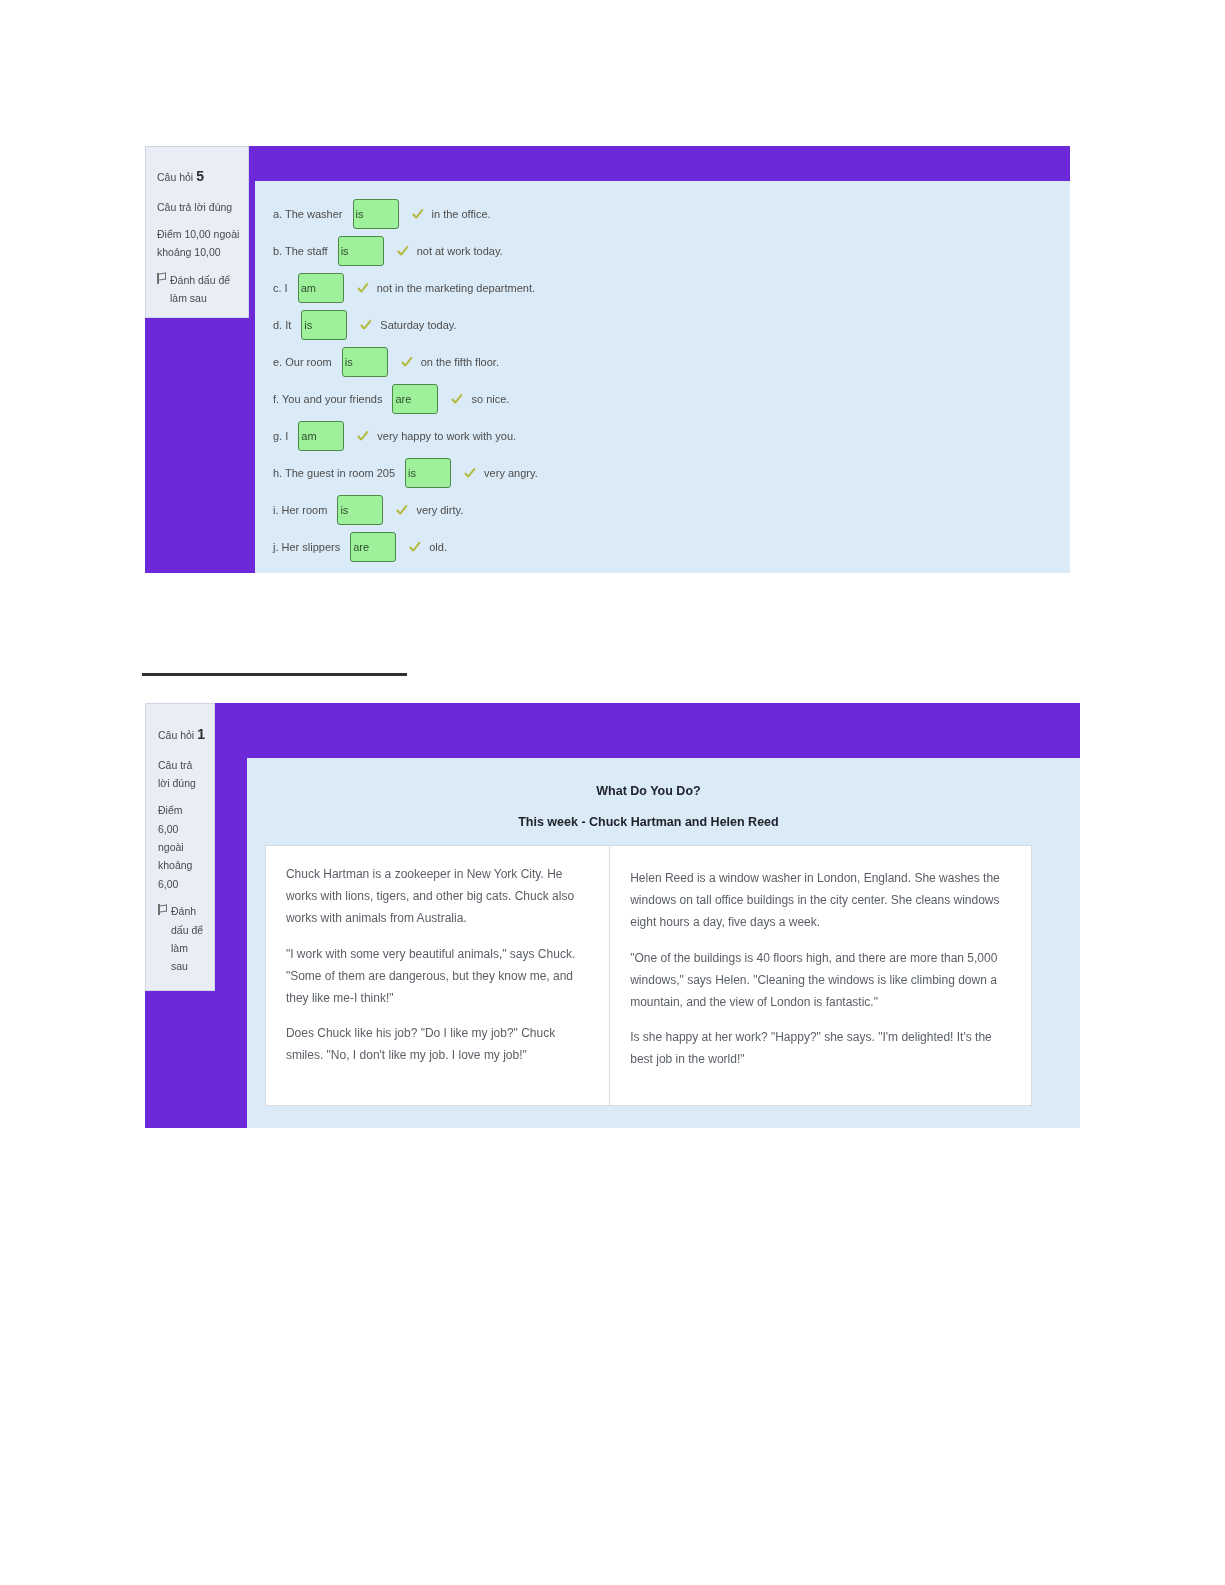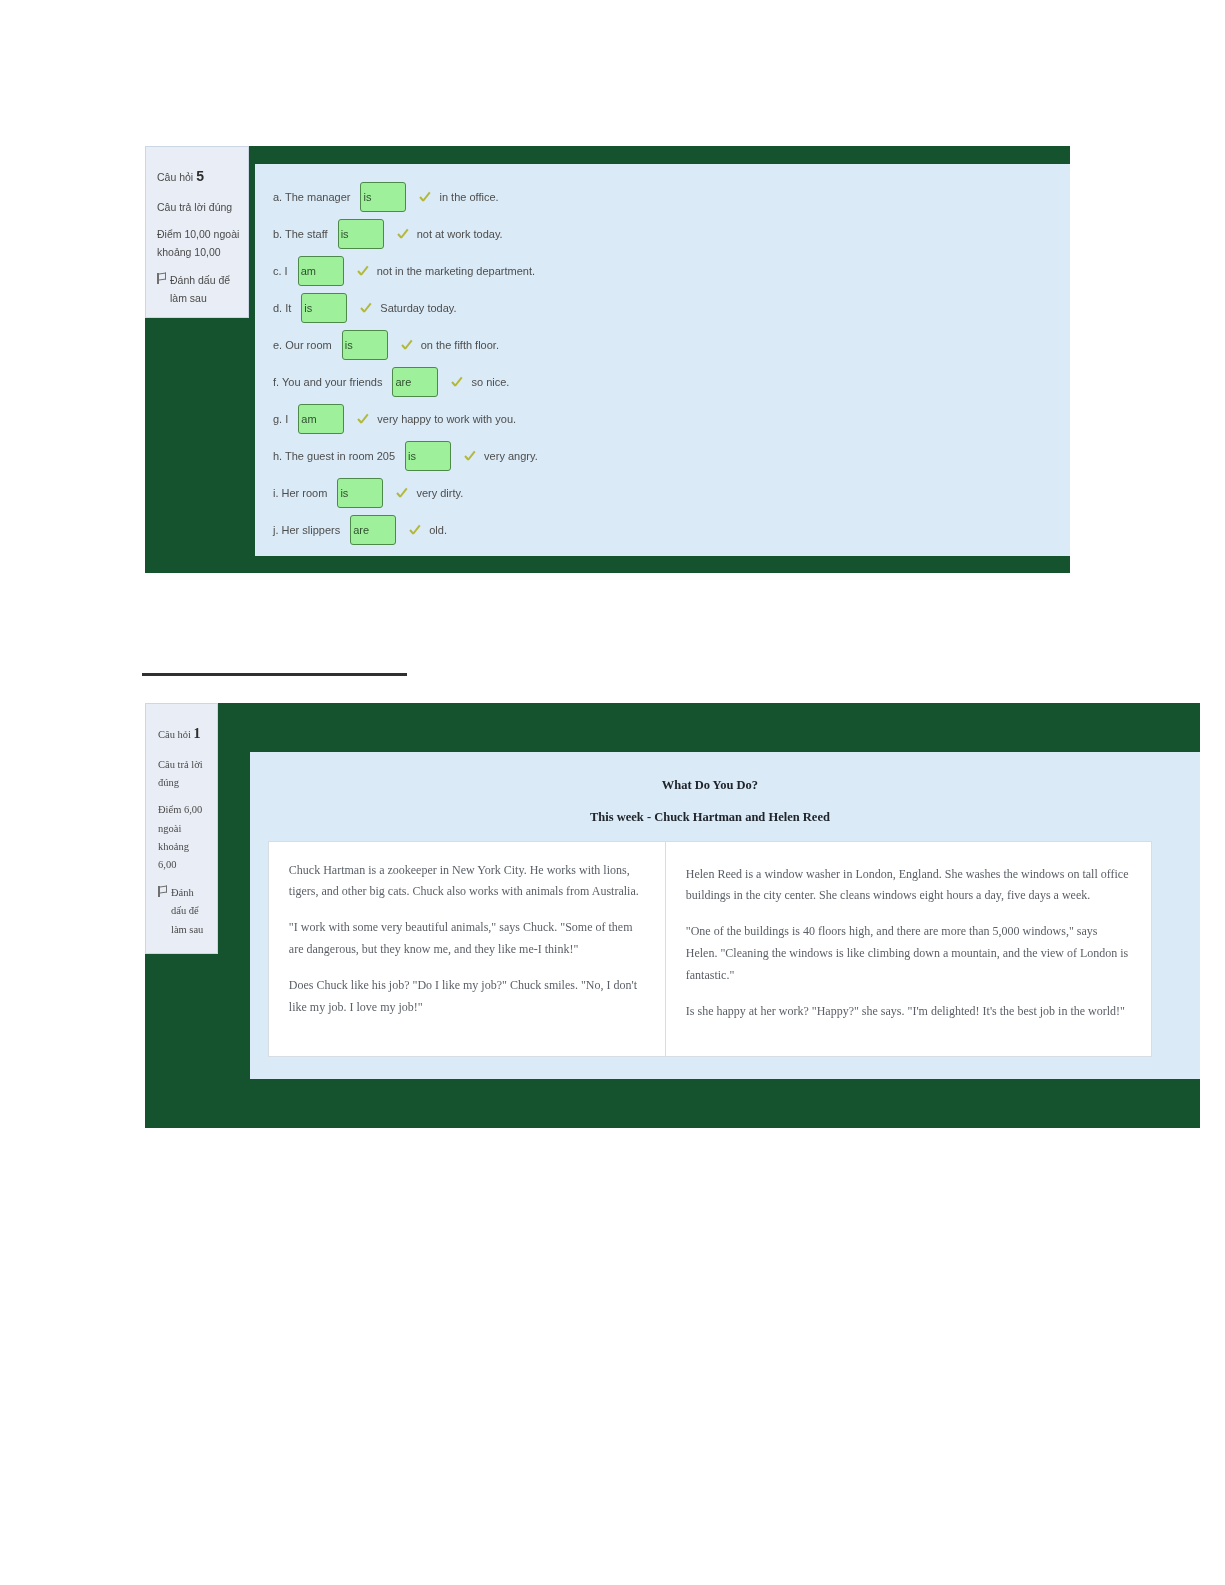--- a/index.html
+++ b/index.html
@@ -13,22 +13,22 @@
     position: relative;
     font-family: "Liberation Sans", sans-serif;
     color: #3b3b3b;
     -webkit-font-smoothing: antialiased;
   }
 
   
   .qblock {
     position: absolute;
     display: flex;
-    align-items: center;
-    background: #14532d;
+    align-items: flex-end;
+    background: #6d28d9;
   }
 
   .qinfo {
     box-sizing: border-box;
     background: #e9edf5;
     border: 1px solid #cdd6e4;
     color: #4a4a4a;
     font-size: 10.5px;
     line-height: 1.75;
   }
@@ -173,23 +173,22 @@
     top: 673px;
     width: 265px;
     height: 3px;
     background: #303030;
   }
 
   
   #block-reading {
     left: 145px;
     top: 703px;
-    width: 1055px;
+    width: 935px;
     height: 425px;
-    font-family: Liberation Serif, serif;
   }
   #block-reading .qinfo {
     width: 118px;
     padding: 18px 9px 14px 12px;
     align-self: flex-start;
     min-height: 138px;
   }
   #block-reading .qbody {
     margin-left: 32px;
     padding: 26px 48px 22px 18px;
@@ -256,21 +255,21 @@
     <div class="qflag">
       <span class="flag-icon"></span>
       <span>Đánh dấu để làm sau</span>
     </div>
   </aside>
 
   <div class="qbody">
 
     <ul class="gap-list">
       <li class="gap-row">
-        <span class="lead">a. The manager</span>
+        <span class="lead">a. The washer</span>
         <span class="answer-box">is</span>
         <span class="check-icon"></span>
         <span class="tail">in the office.</span>
       </li>
       <li class="gap-row">
         <span class="lead">b. The staff</span>
         <span class="answer-box">is</span>
         <span class="check-icon"></span>
         <span class="tail">not at work today.</span>
       </li>

